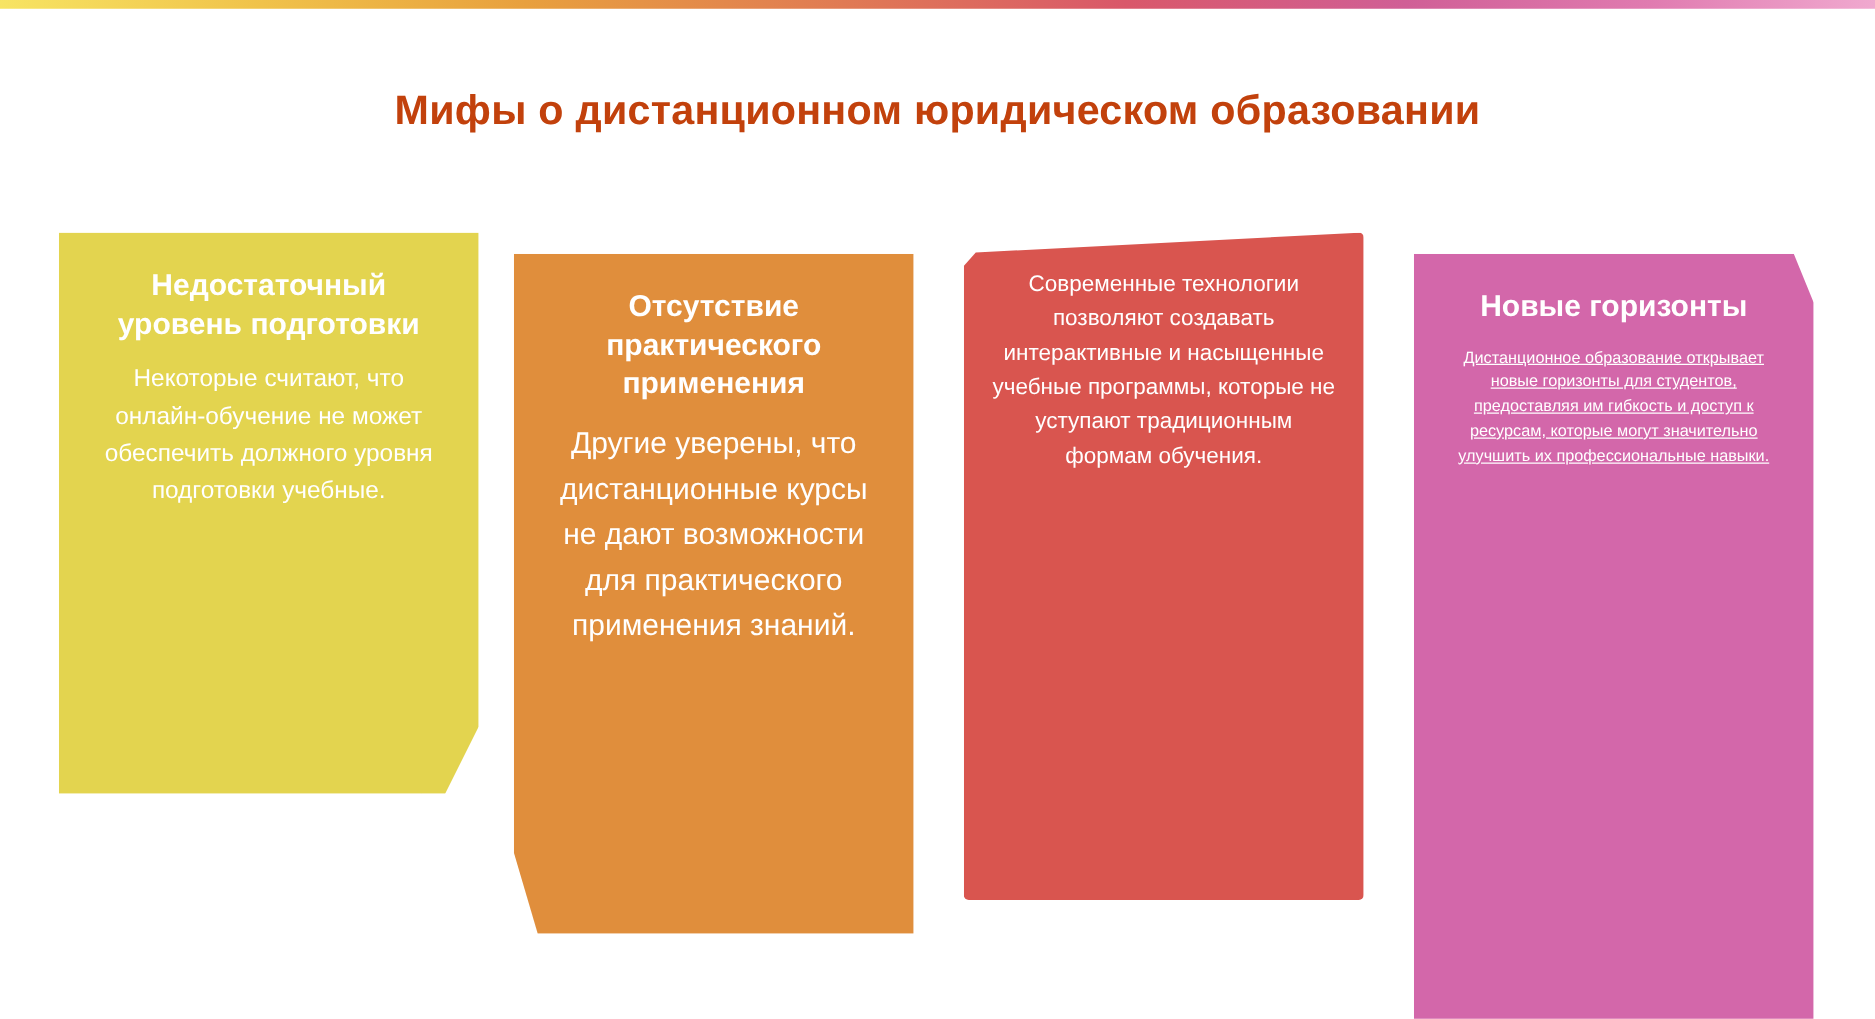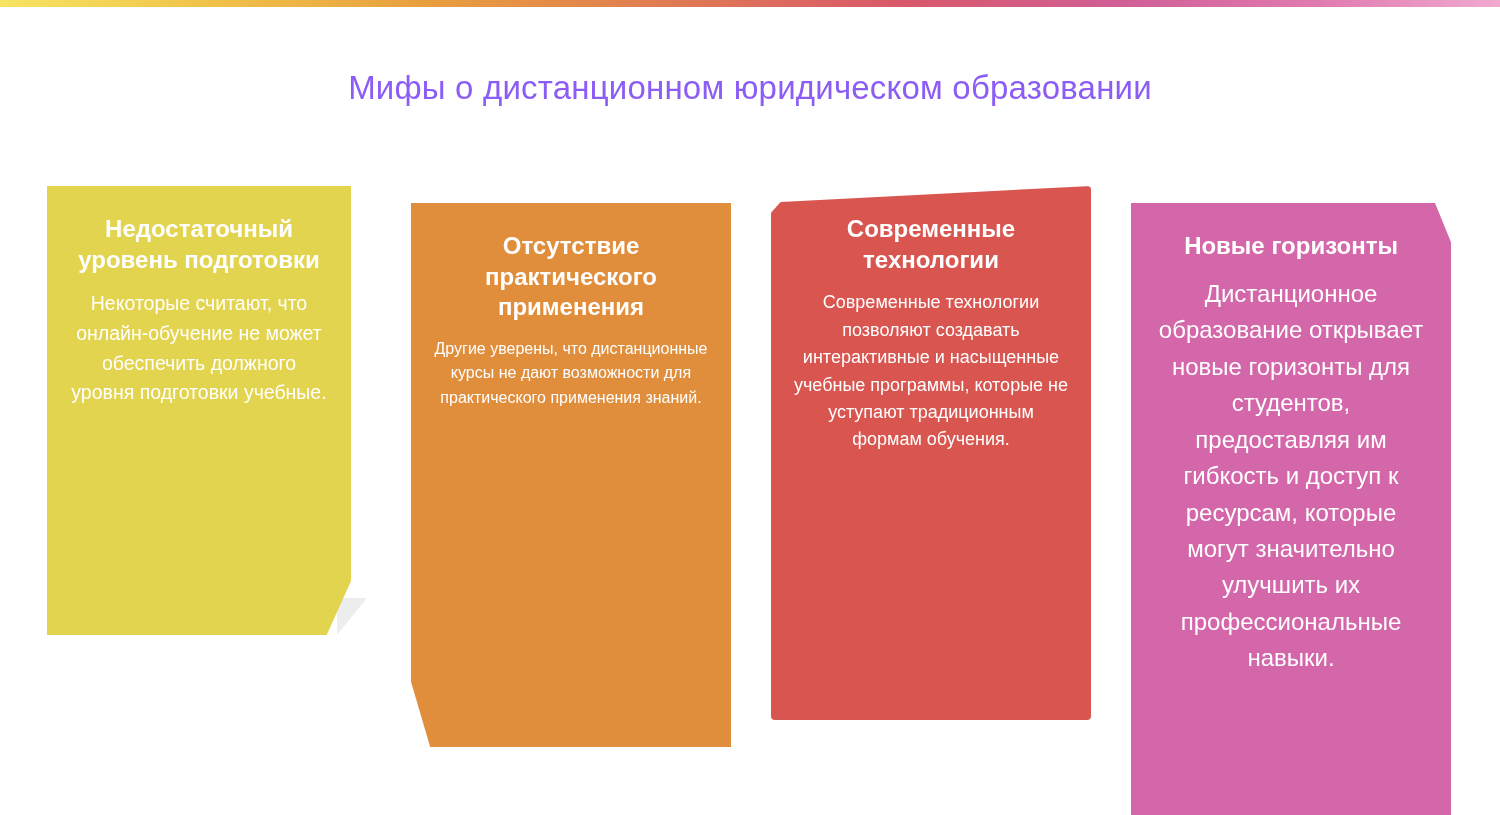--- a/index.html
+++ b/index.html
@@ -28,22 +28,22 @@
        #e07bb0 88%, #f0a9cf 100%);
   }
 
   .slide-title {
     position: absolute;
     top: 47px;
     left: 0;
     width: 1500px;
     text-align: center;
     font-size: 33px;
-    font-weight: normal;
-    color: #8b5cf6;
+    font-weight: bold;
+    color: #c2410c;
     letter-spacing: 0.2px;
   }
 
   .cards {
     position: absolute;
     top: 0; left: 0;
     width: 1500px;
     height: 815px;
   }
 
@@ -56,28 +56,28 @@
   }
 
   .card-title {
     font-size: 24px;
     font-weight: bold;
     line-height: 1.28;
     margin: 0 0 14px 0;
   }
 
   .card-body {
-    font-size: 16px;
+    font-size: 24px;
     line-height: 1.52;
     margin: 0;
   }
 
   
   #card-0 {
-    left: 47px;  top: 186px;  width: 304px;  height: 449px;
+    left: 47px;  top: 186px;  width: 336px;  height: 449px;
     background: #e3d44f;
     border-radius: 0 0 0 0;
     
     clip-path: polygon(0 0, 100% 0, 100% 88%, 92% 100%, 0 100%);
   }
   #card-0 .card-body { font-size: 19.5px; }
 
   #card-1 {
     left: 411px; top: 203px; width: 320px; height: 544px;
     background: #e08e3c;
@@ -90,21 +90,21 @@
     clip-path: polygon(3% 3%, 100% 0, 100% 100%, 0 100%, 0 5%);
     border-radius: 4px;
   }
   #card-2 .card-body { font-size: 18px; }
 
   #card-3 {
     left: 1131px; top: 203px; width: 320px; height: 654px;
     background: #d367aa;
     clip-path: polygon(0 0, 95% 0, 100% 6%, 100% 100%, 0 100%);
   }
-  #card-3 .card-body { font-size: 24px; }
+  #card-3 .card-body { font-size: 13px; text-decoration: underline; }
 
   
   .fold {
     position: absolute;
     width: 0; height: 0;
     pointer-events: none;
   }
   #fold-0 {
     left: 337px; top: 598px;
     border-left: 30px solid rgba(0,0,0,0.07);
@@ -132,21 +132,20 @@
     <p class="card-title">Недостаточный уровень подготовки</p>
     <p class="card-body">Некоторые считают, что онлайн-обучение не может обеспечить должного уровня подготовки учебные.</p>
   </div>
 
   <div class="card" id="card-1" style="background: rgb(224, 142, 60);">
     <p class="card-title">Отсутствие практического применения</p>
     <p class="card-body">Другие уверены, что дистанционные курсы не дают возможности для практического применения знаний.</p>
   </div>
 
   <div class="card" id="card-2" style="background: rgb(217, 85, 79);">
-    <p class="card-title">Современные технологии</p>
     <p class="card-body">Современные технологии позволяют создавать интерактивные и насыщенные учебные программы, которые не уступают традиционным формам обучения.</p>
   </div>
 
   <div class="card" id="card-3" style="background: rgb(211, 103, 170);">
     <p class="card-title">Новые горизонты</p>
     <p class="card-body">Дистанционное образование открывает новые горизонты для студентов, предоставляя им гибкость и доступ к ресурсам, которые могут значительно улучшить их профессиональные навыки.</p>
   </div>
 
 </div>
 

